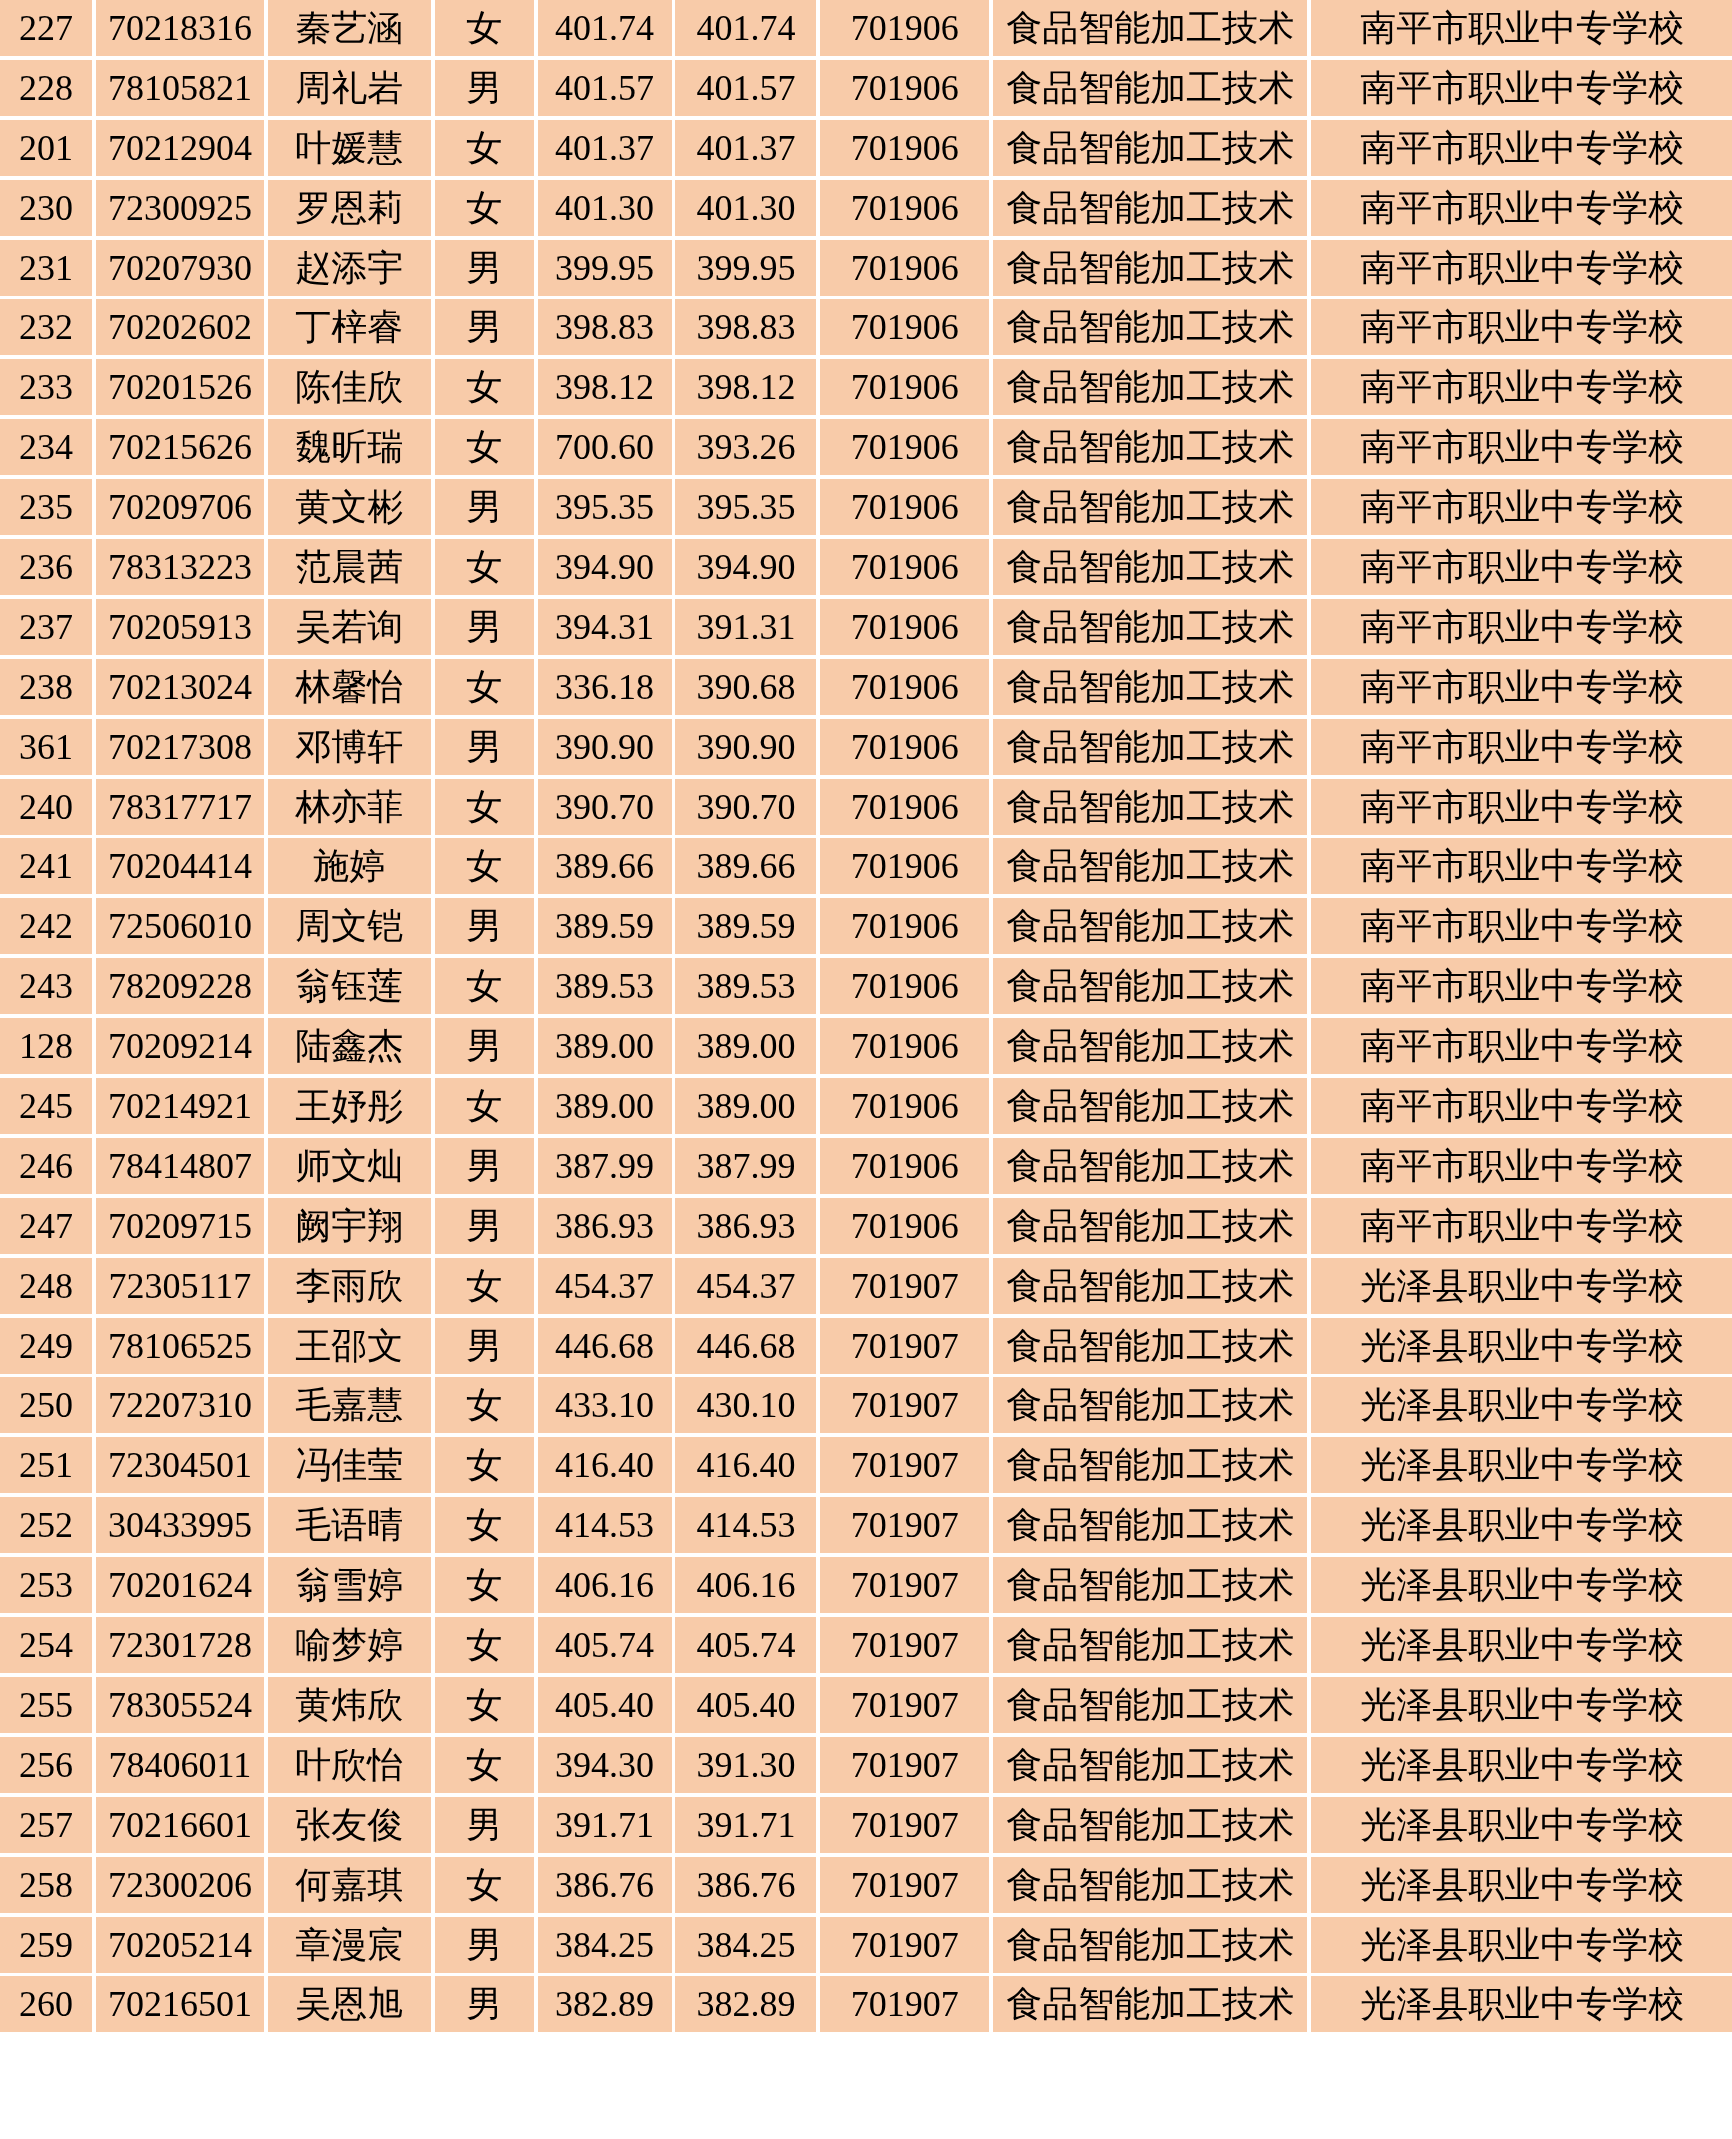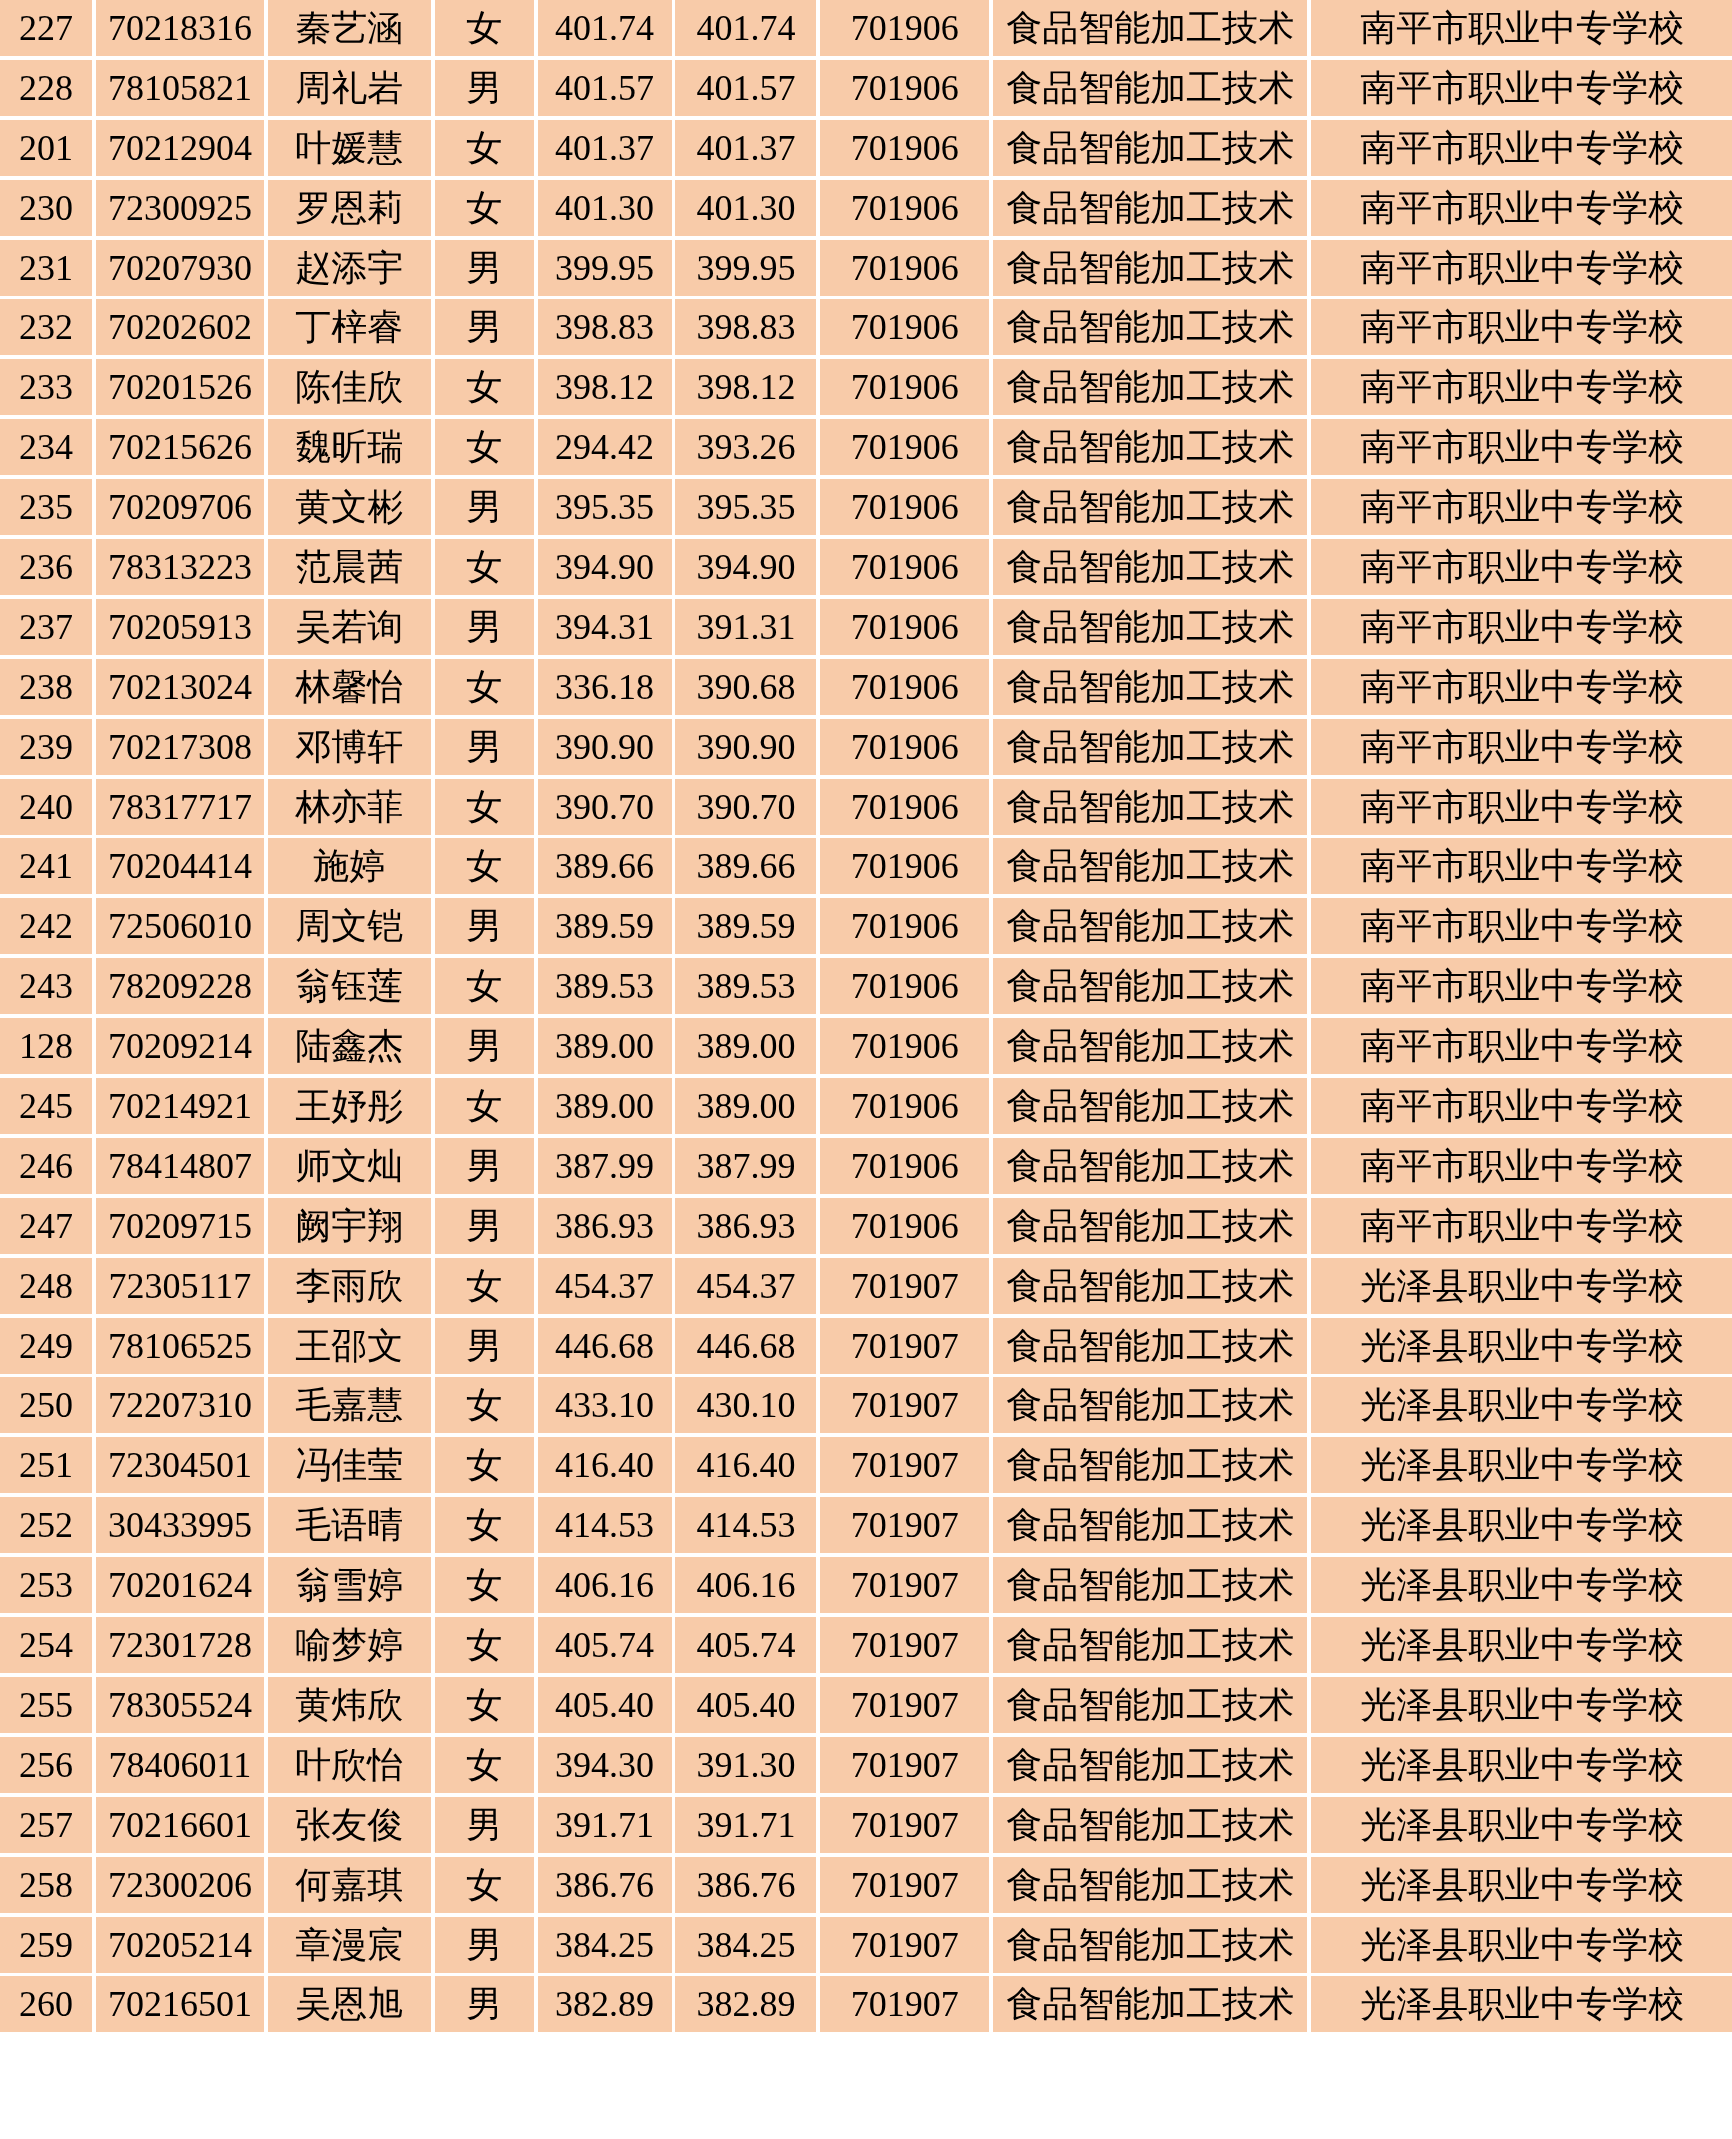--- a/index.html
+++ b/index.html
@@ -120,21 +120,21 @@
       <div class="cell">398.12</div>
       <div class="cell">701906</div>
       <div class="cell">食品智能加工技术</div>
       <div class="cell">南平市职业中专学校</div>
     </div>
     <div class="row">
       <div class="cell">234</div>
       <div class="cell">70215626</div>
       <div class="cell">魏昕瑞</div>
       <div class="cell">女</div>
-      <div class="cell">294.42</div>
+      <div class="cell">700.60</div>
       <div class="cell">393.26</div>
       <div class="cell">701906</div>
       <div class="cell">食品智能加工技术</div>
       <div class="cell">南平市职业中专学校</div>
     </div>
     <div class="row">
       <div class="cell">235</div>
       <div class="cell">70209706</div>
       <div class="cell">黄文彬</div>
       <div class="cell">男</div>
@@ -171,21 +171,21 @@
       <div class="cell">70213024</div>
       <div class="cell">林馨怡</div>
       <div class="cell">女</div>
       <div class="cell">336.18</div>
       <div class="cell">390.68</div>
       <div class="cell">701906</div>
       <div class="cell">食品智能加工技术</div>
       <div class="cell">南平市职业中专学校</div>
     </div>
     <div class="row">
-      <div class="cell">239</div>
+      <div class="cell">361</div>
       <div class="cell">70217308</div>
       <div class="cell">邓博轩</div>
       <div class="cell">男</div>
       <div class="cell">390.90</div>
       <div class="cell">390.90</div>
       <div class="cell">701906</div>
       <div class="cell">食品智能加工技术</div>
       <div class="cell">南平市职业中专学校</div>
     </div>
     <div class="row">

